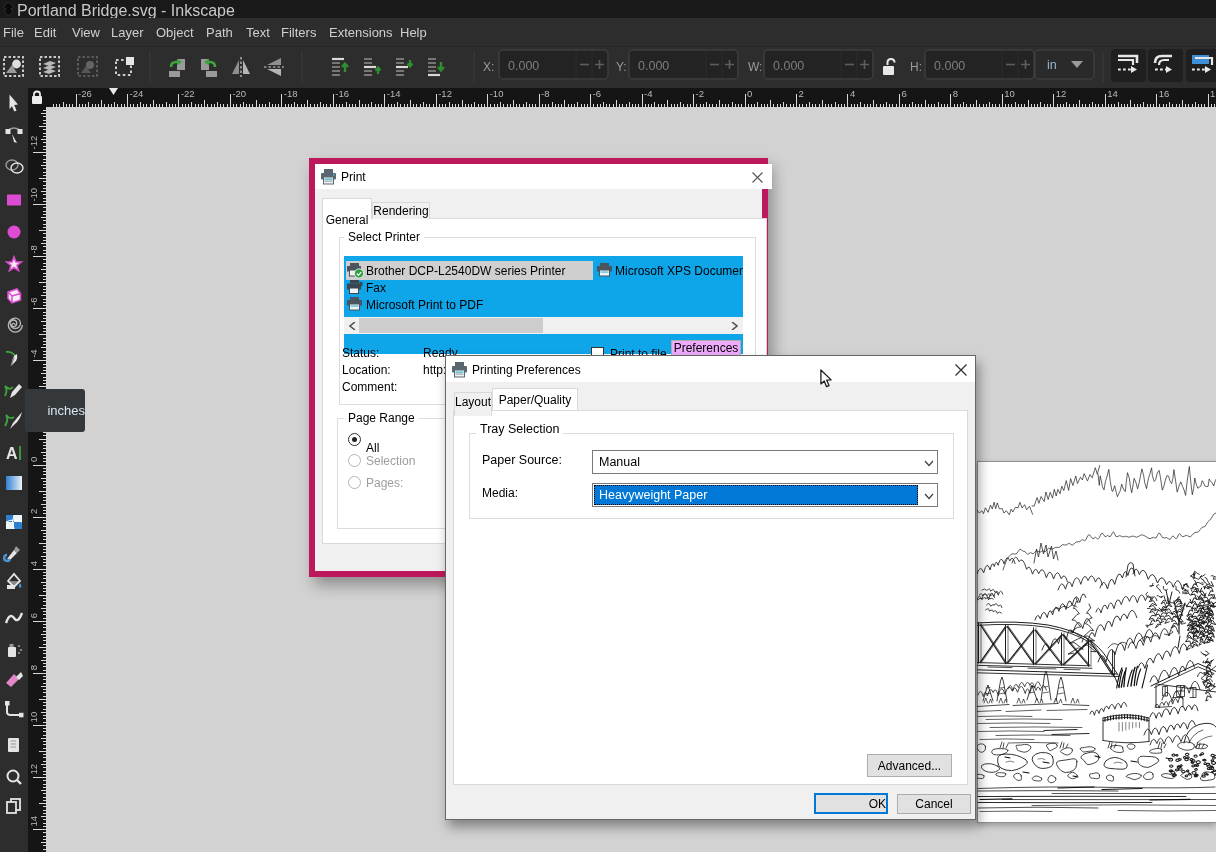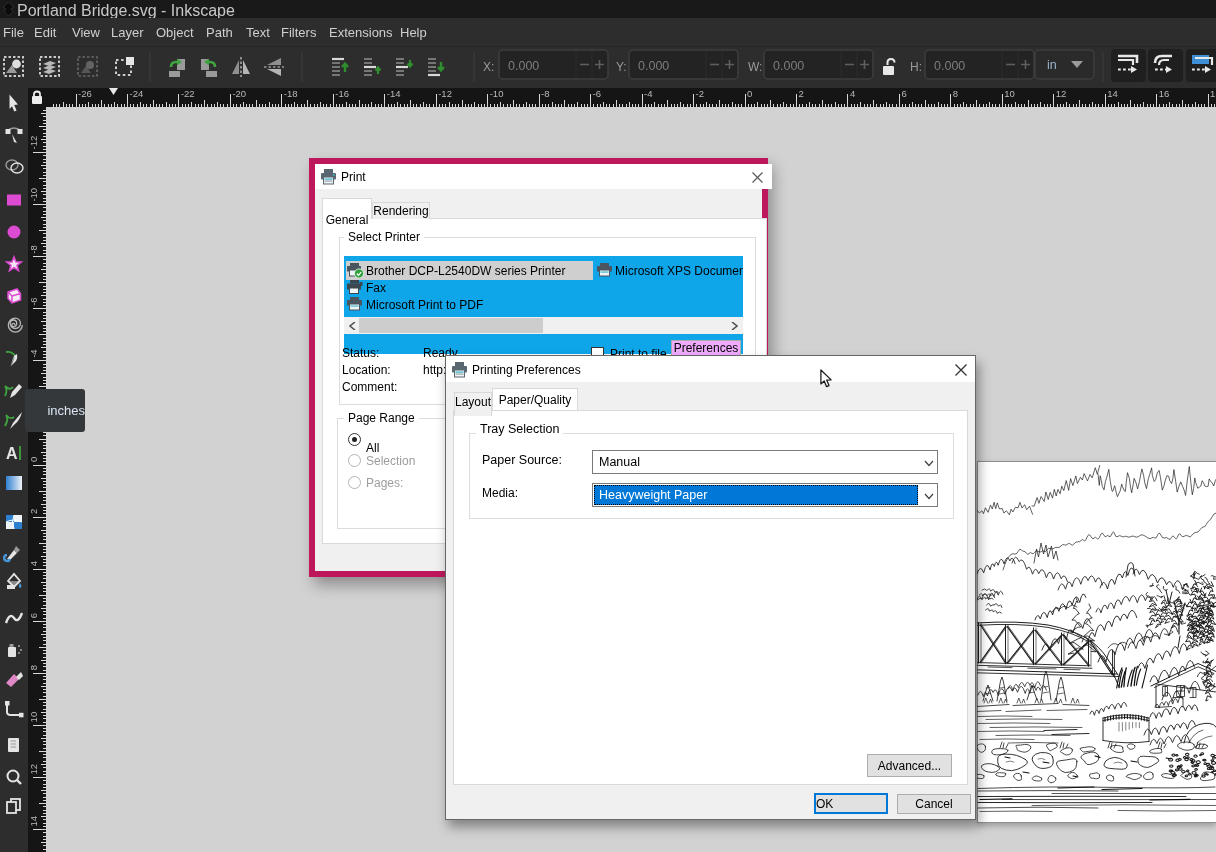--- a/index.html
+++ b/index.html
@@ -1335,19 +1335,19 @@
   <div class="abs" style="left:146px;top:127px;width:346px;height:24px;background:#fff;border:1px solid #7a7a7a;z-index:3">
     <div class="abs" style="left:1px;top:1px;width:324px;height:20px;background:#0078d7;outline:1px dotted #000;outline-offset:-1px"></div>
     <span class="abs" style="left:6px;top:4px;color:#fff;font-size:12.5px;z-index:2">Heavyweight Paper</span>
     <svg class="abs" style="left:331px;top:9px" width="10" height="7" viewBox="0 0 10 7">
         <path d="M1 1 L5 5.5 L9 1" fill="none" stroke="#404040" stroke-width="1.2"></path>
       </svg>
   </div>
 
   <div class="abs" style="left:421px;top:398px;width:85px;height:23px;background:#e1e1e1;border:1px solid #adadad;text-align:center;padding-top:4px;z-index:3">Advanced...</div>
 
-  <div class="abs" style="left:368px;top:437px;width:74px;height:21px;background:#e1e1e1;border:2px solid #0078d7;text-align:left;padding-top:2px;z-index:3">OK</div>
+  <div class="abs" style="left:368px;top:437px;width:74px;height:21px;background:#e1e1e1;border:2px solid #0078d7;text-align:right;padding-top:2px;z-index:3">OK</div>
   <div class="abs" style="left:451px;top:438px;width:74px;height:20px;background:#e1e1e1;border:1px solid #adadad;text-align:center;padding-top:2px;z-index:3">Cancel</div>
 </div>
 
 <svg class="abs" style="left:820px;top:369px;z-index:50" width="13.5" height="20" viewBox="0 0 15 22">
   <path d="M1 1 L1 16.5 L4.7 13.2 L7.3 19.5 L10 18.3 L7.4 12.2 L12.4 12 Z" fill="#fff" stroke="#1a1a1a" stroke-width="1.4" stroke-linejoin="round"></path>
 </svg>
 
 </body></html>

